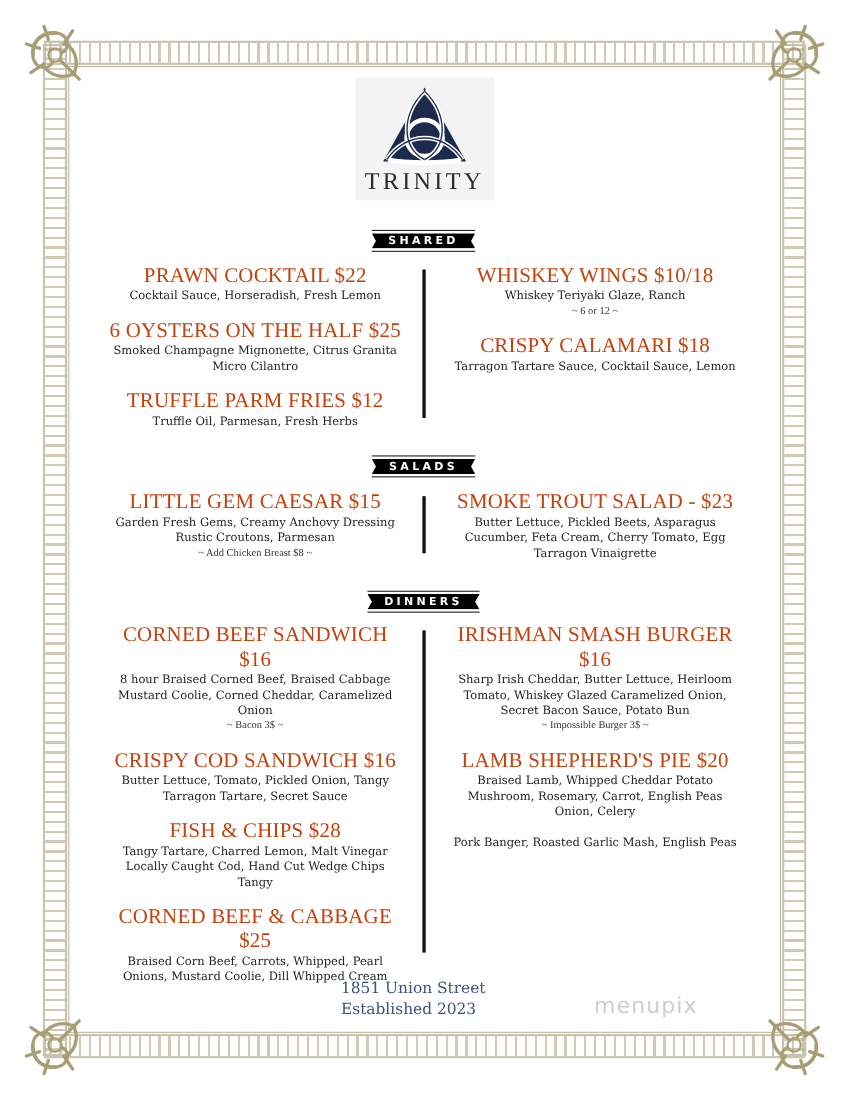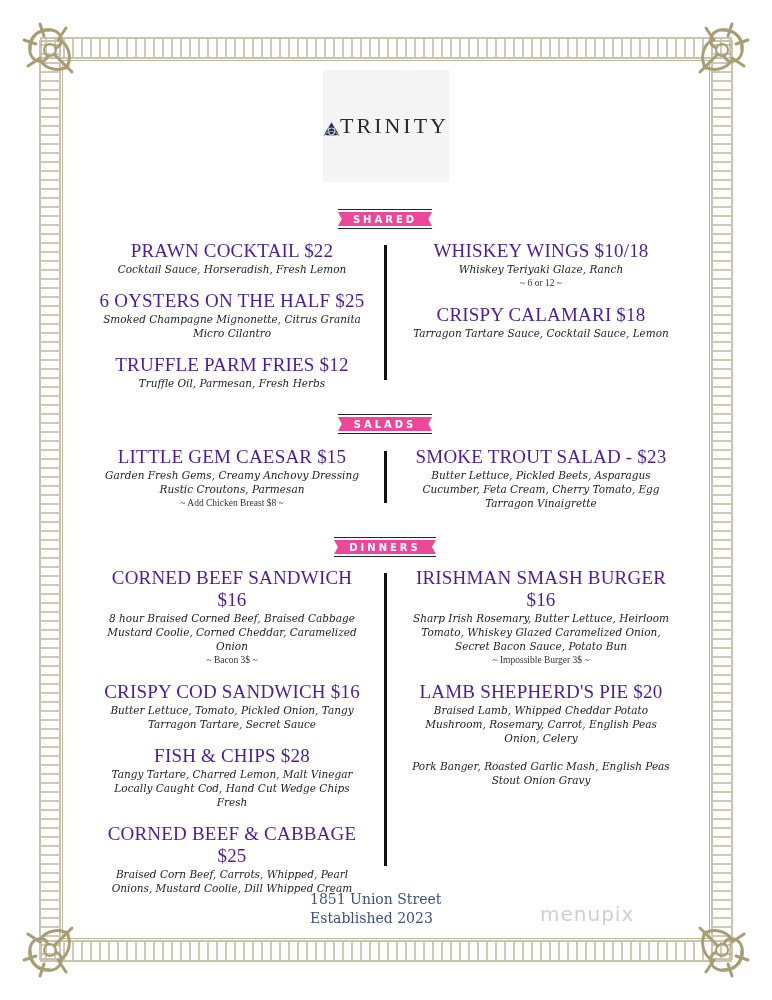--- a/index.html
+++ b/index.html
@@ -34,57 +34,57 @@
   .corner svg { width: 100%; height: 100%; }
   .corner-tl { left: 10px; top: 10px; }
   .corner-tr { left: 682px; top: 10px; transform: scaleX(-1); }
   .corner-bl { left: 10px; top: 910px; transform: scaleY(-1); }
   .corner-br { left: 682px; top: 910px; transform: scale(-1,-1); }
 
   
   .logo {
     position: absolute; left: 323px; top: 70px; width: 126px; height: 112px;
     background: #f4f4f4;
-    display: flex; align-items: center;
+    display: flex; flex-direction: column; align-items: center;
   }
   .logo svg { margin-top: 6px; }
   .logo-text {
     font-family: "Liberation Serif", "DejaVu Serif", serif;
     font-size: 22px; letter-spacing: 3px; color: #2b2b2b; margin-top: 0px;
   }
 
   
   .banner {
     position: absolute; height: 20px; display: flex; align-items: center; justify-content: center;
   }
   .banner .ribbon {
-    position: relative; height: 14px; background: #ec4899; color: #fff;
+    position: relative; height: 14px; background: #000000; color: #fff;
     font-family: "DejaVu Sans", "Liberation Sans", sans-serif;
     font-size: 10px; font-weight: bold; letter-spacing: 3px;
     display: flex; align-items: center; justify-content: center;
     clip-path: polygon(0 0, 100% 0, 96% 50%, 100% 100%, 0 100%, 4% 50%);
     width: 100%;
   }
   .banner::before, .banner::after {
     content: ""; position: absolute; left: 0; right: 0; height: 1px; background: #222;
   }
   .banner::before { top: 0; }
   .banner::after { bottom: 0; }
 
   .col {
     position: absolute; text-align: center;
   }
   .item { margin-bottom: 14px; }
   .item-name {
     font-family: "Liberation Serif", "DejaVu Serif", serif;
-    font-size: 19px; line-height: 22px; color: #4c1d95; letter-spacing: 0.2px;
+    font-size: 19px; line-height: 22px; color: #c2410c; letter-spacing: 0.2px;
   }
   .item-desc {
     font-family: "DejaVu Serif", "Liberation Serif", serif;
-    font-style: italic; font-size: 10.5px; line-height: 14px; color: #222;
+    font-size: 10.5px; line-height: 14px; color: #222;
   }
   .item-note {
     font-family: "Liberation Serif", "DejaVu Serif", serif;
     font-size: 9.5px; line-height: 14px; color: #333;
   }
   .divider {
     position: absolute; width: 3px; background: #111;
   }
   .footer {
     position: absolute; left: 310px; top: 890px; width: 170px; text-align: left;
@@ -262,47 +262,46 @@
   </div>
   <div class="item">
     <div class="item-name">CRISPY COD SANDWICH $16</div>
     <div class="item-desc">Butter Lettuce, Tomato, Pickled Onion, Tangy</div>
     <div class="item-desc">Tarragon Tartare, Secret Sauce</div>
   </div>
   <div class="item">
     <div class="item-name">FISH &amp; CHIPS $28</div>
     <div class="item-desc">Tangy Tartare, Charred Lemon, Malt Vinegar</div>
     <div class="item-desc">Locally Caught Cod, Hand Cut Wedge Chips</div>
-    <div class="item-desc">Fresh</div>
+    <div class="item-desc">Tangy</div>
   </div>
   <div class="item">
     <div class="item-name">CORNED BEEF &amp; CABBAGE $25</div>
     <div class="item-desc">Braised Corn Beef, Carrots, Whipped, Pearl</div>
     <div class="item-desc">Onions, Mustard Coolie, Dill Whipped Cream</div>
   </div>
 </div>
 
 <div class="col" style="left:400px; top:567px; width:282px;">
   <div class="item">
     <div class="item-name">IRISHMAN SMASH BURGER</div>
     <div class="item-name">$16</div>
-    <div class="item-desc">Sharp Irish Rosemary, Butter Lettuce, Heirloom</div>
+    <div class="item-desc">Sharp Irish Cheddar, Butter Lettuce, Heirloom</div>
     <div class="item-desc">Tomato, Whiskey Glazed Caramelized Onion,</div>
     <div class="item-desc">Secret Bacon Sauce, Potato Bun</div>
     <div class="item-note">~ Impossible Burger 3$ ~</div>
   </div>
   <div class="item">
     <div class="item-name">LAMB SHEPHERD'S PIE $20</div>
     <div class="item-desc">Braised Lamb, Whipped Cheddar Potato</div>
     <div class="item-desc">Mushroom, Rosemary, Carrot, English Peas</div>
     <div class="item-desc">Onion, Celery</div>
   </div>
   <div class="item">
     <div class="item-desc">Pork Banger, Roasted Garlic Mash, English Peas</div>
-    <div class="item-desc">Stout Onion Gravy</div>
   </div>
 </div>
 
 <div class="footer">
   <div>1851 Union Street</div>
   <div>Established 2023</div>
 </div>
 <div class="watermark">menupix</div>
 
 </body></html>

